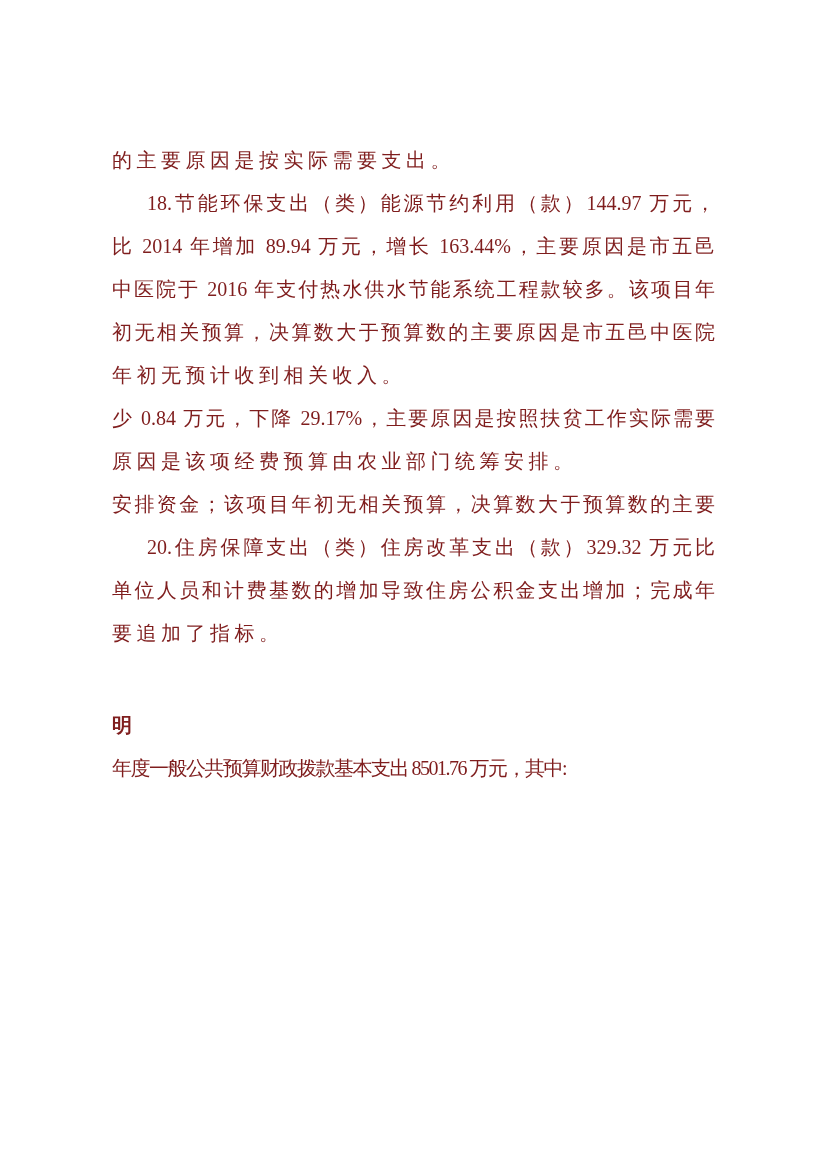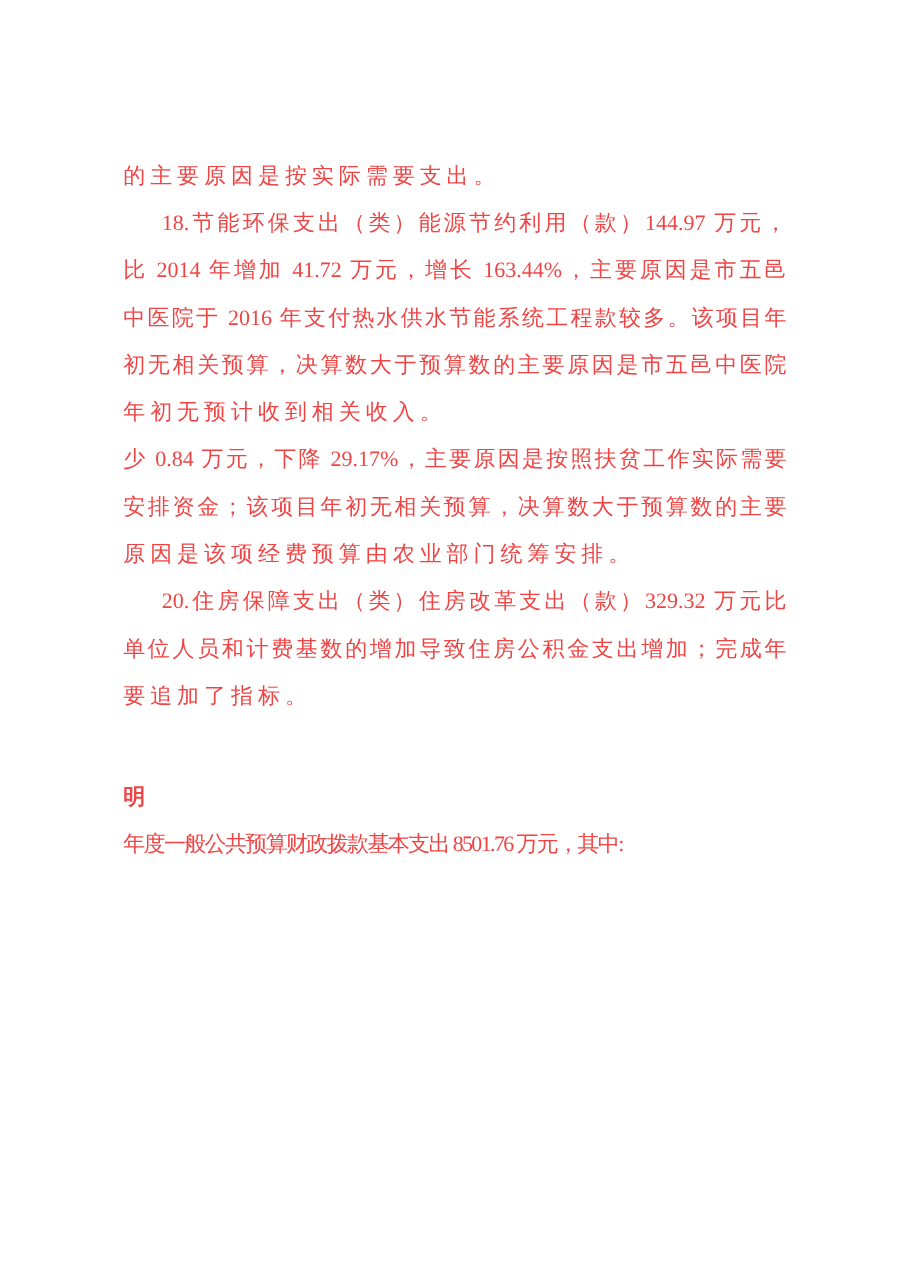--- a/index.html
+++ b/index.html
@@ -3,21 +3,21 @@
 <meta charset="utf-8">
 <style>
   html, body { margin: 0; padding: 0; }
   .page {
     position: relative;
     width: 801px;
     height: 1169px;
     background: #ffffff;
     overflow: hidden;
     font-family: "Liberation Serif", "DejaVu Serif", serif;
-    color: #ef4444;
+    color: #7f1d1d;
   }
   .content {
     position: absolute;
     left: 112px;
     top: 139px;
     width: 603px;
   }
   .line {
     height: 43px;
     line-height: 43px;
@@ -35,27 +35,27 @@
   .line.tight { letter-spacing: -1.5px; }
   .line.spacer { height: 49px; }
 </style>
 </head>
 <body>
 
 <div class="page">
   <div class="content">
       <div class="line left wide">的主要原因是按实际需要支出。</div>
       <div class="line justify indent">18.节能环保支出（类）能源节约利用（款）144.97 万元，</div>
-      <div class="line justify">比 2014 年增加 41.72 万元，增长 163.44%，主要原因是市五邑</div>
+      <div class="line justify">比 2014 年增加 89.94 万元，增长 163.44%，主要原因是市五邑</div>
       <div class="line justify">中医院于 2016 年支付热水供水节能系统工程款较多。该项目年</div>
       <div class="line justify">初无相关预算，决算数大于预算数的主要原因是市五邑中医院</div>
       <div class="line left wide">年初无预计收到相关收入。</div>
       <div class="line justify">少 0.84 万元，下降 29.17%，主要原因是按照扶贫工作实际需要</div>
+      <div class="line left wide">原因是该项经费预算由农业部门统筹安排。</div>
       <div class="line justify">安排资金；该项目年初无相关预算，决算数大于预算数的主要</div>
-      <div class="line left wide">原因是该项经费预算由农业部门统筹安排。</div>
       <div class="line justify indent">20.住房保障支出（类）住房改革支出（款）329.32 万元比</div>
       <div class="line justify">单位人员和计费基数的增加导致住房公积金支出增加；完成年</div>
       <div class="line left wide">要追加了指标。</div>
       <div class="line spacer"></div>
       <div class="line left bold">明</div>
       <div class="line left tight">年度一般公共预算财政拨款基本支出 8501.76 万元，其中:</div>
     </div>
 </div>
 
 </body></html>

